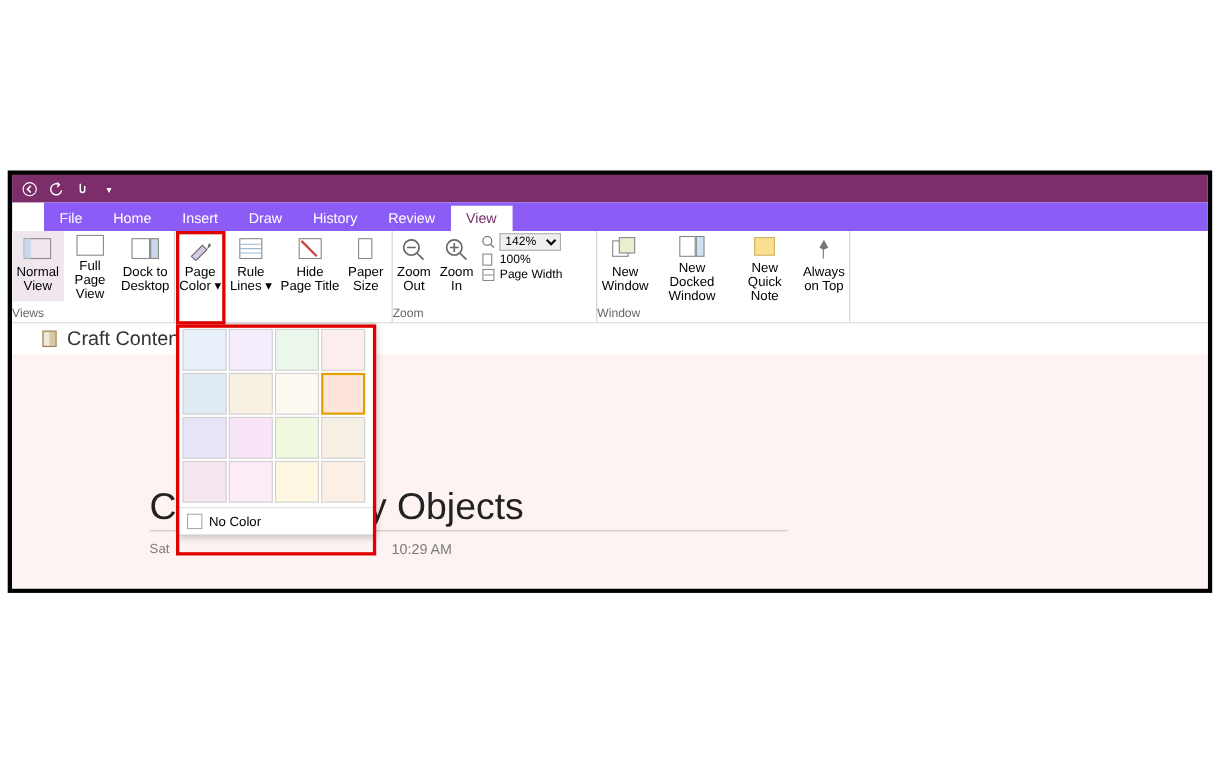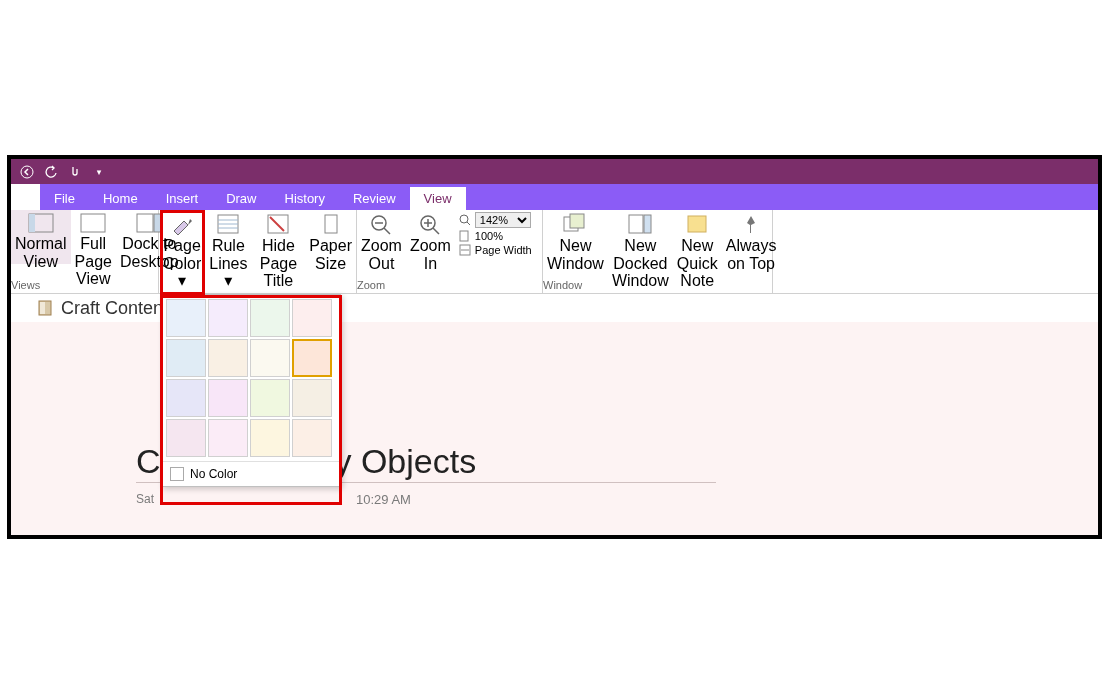--- a/index.html
+++ b/index.html
@@ -12,21 +12,21 @@
   .titlebar-title { margin-left:auto; margin-right:10px; font-size:12px; }
   
   .menubar { height: 26px; background: #8b5cf6; display:flex; align-items:flex-end; color:#fff; font-size:13px;margin-left:29px; }
   .menu-item { padding: 4px 14px; display:flex; align-items:center; cursor:pointer; }
   .menu-item.active { background:#fff; color:#7b2e6a; }
   
   .ribbon { height: 84px; background:#fff; border-bottom:1px solid #d0d0d0; display:flex; }
   .group { border-right:1px solid #d0d0d0; display:flex; flex-direction:column; }
   .group-buttons { flex:1; display:flex; align-items:flex-start; }
   .group-label { font-size:11px; text-align:left; color:#666; padding-bottom:2px; }
-  .rbtn { display:flex; flex-direction:column; align-items:center; justify-content:flex-start; padding:3px 4px; font-size:16px; line-height:1.1; text-align:center; cursor:pointer; height:54px; }
+  .rbtn { display:flex; flex-direction:column; align-items:center; justify-content:flex-start; padding:3px 4px; font-size:12px; line-height:1.1; text-align:center; cursor:pointer; height:64px; }
   .rbtn.sel { background:#f0e6ee; }
   .rbtn .ico { width:30px; height:26px; display:flex; align-items:center; justify-content:center; margin-bottom:2px; }
   .rbtn span.lbl { white-space:pre-line; }
   .zoom-controls { display:flex; flex-direction:column; gap:2px; font-size:11px; padding:2px 4px; }
   .zoom-row { display:flex; align-items:center; gap:4px; }
   .zoom-row select { font-size:11px; width:56px; height:16px; border:1px solid #aaa; }
   
   .nb-row { position:relative; height:28px; background:#fff; display:flex; align-items:center; }
   .nb-name { font-size:18px; color:#333; padding-left:26px; display:flex; align-items:center; gap:6px; }
   .tabs { position:absolute; left:332px; top:0; right:0; height:28px; display:flex; align-items:flex-end; gap:2px; }

